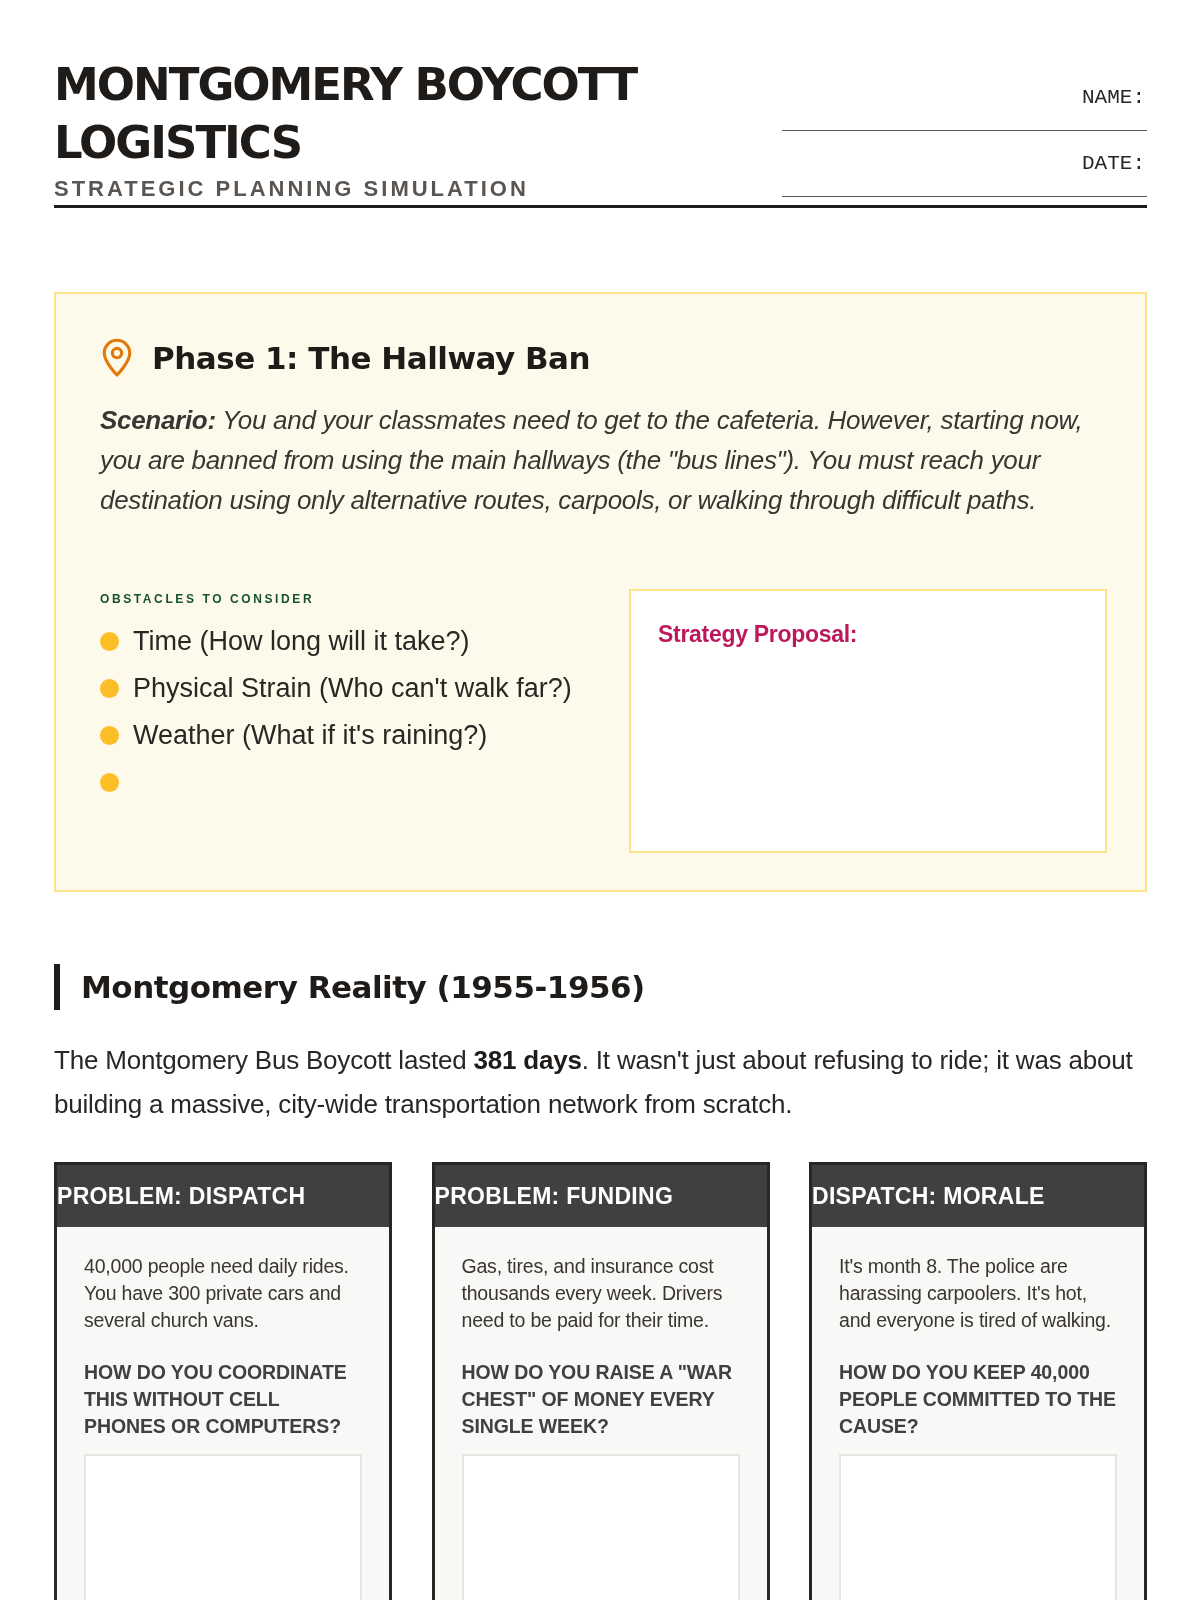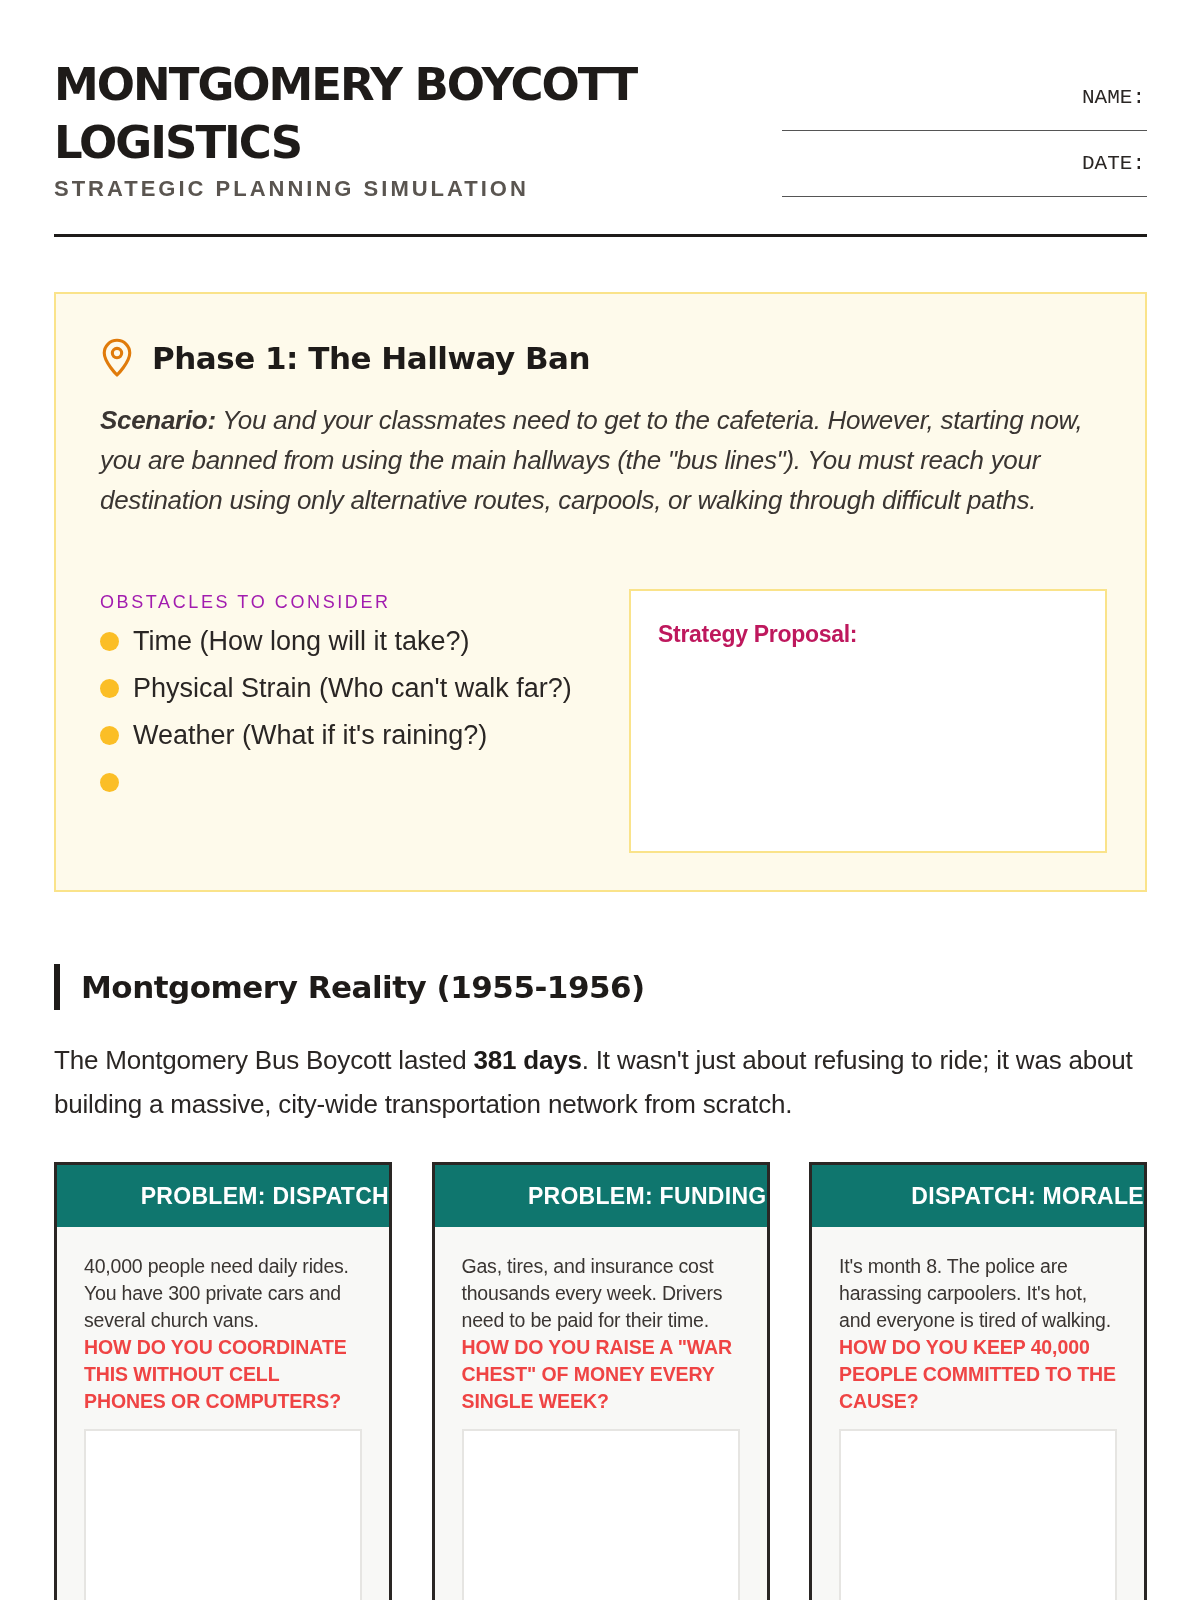--- a/index.html
+++ b/index.html
@@ -2,21 +2,21 @@
 <html><head>
 <meta charset="utf-8">
 <style>
   * { box-sizing: border-box; margin: 0; padding: 0; }
   html, body { width: 1200px; height: 1600px; background: #ffffff; overflow: hidden; }
   body { font-family: "Liberation Sans", "DejaVu Sans", sans-serif; color: #2a2624; position: relative; }
 
   .page { position: absolute; left: 54px; top: 0; width: 1093px; }
 
   
-  .header { position: relative; height: 237px; border-bottom: 3px solid #1e1b19; }
+  .header { position: relative; height: 208px; border-bottom: 3px solid #1e1b19; }
   .title {
     position: absolute; left: 0; top: 56px;
     font-family: "DejaVu Sans", sans-serif; font-weight: 900;
     font-size: 45px; line-height: 58px; letter-spacing: -2px; color: #1e1b19;
     text-transform: uppercase; width: 700px;
   }
   .subtitle {
     position: absolute; left: 0; top: 176px;
     font-family: "Liberation Sans", sans-serif; font-weight: 700;
     font-size: 22px; letter-spacing: 3px; color: #5a5550; text-transform: uppercase;
@@ -38,22 +38,22 @@
     font-size: 31px; color: #1e1b19; letter-spacing: -0.5px;
   }
   .scenario {
     position: absolute; left: 44px; top: 106px; width: 1010px;
     font-family: "Liberation Sans", sans-serif; font-style: italic;
     font-size: 26px; line-height: 40px; color: #3a3532; letter-spacing: -0.3px;
   }
   .scenario b { font-weight: 700; }
   .obs-label {
     position: absolute; left: 44px; top: 298px;
-    font-family: "Liberation Sans", sans-serif; font-weight: 400; font-size: 18px;
-    letter-spacing: 2.6px; color: #a21caf; text-transform: uppercase;
+    font-family: "Liberation Sans", sans-serif; font-weight: 700; font-size: 12px;
+    letter-spacing: 2.6px; color: #14532d; text-transform: uppercase;
   }
   .obs-list { position: absolute; left: 44px; top: 332px; list-style: none; }
   .obs-list li { position: relative; padding-left: 33px; height: 47px; font-size: 27px; line-height: 30px; color: #2a2624; }
   .obs-list li .dot { position: absolute; left: 0; top: 6px; width: 19px; height: 19px; border-radius: 50%; background: #fbbe26; }
   .proposal {
     position: absolute; left: 573px; top: 295px; width: 478px; height: 264px;
     background: #ffffff; border: 2px solid #fae38a;
   }
   .proposal-label { position: absolute; left: 27px; top: 30px; font-weight: 700; font-size: 23px; color: #be185d; letter-spacing: -0.3px; }
 
@@ -70,26 +70,26 @@
   }
   .reality-text b { font-weight: 700; color: #1e1b19; }
 
   
   .cards { position: absolute; left: 0; top: 1162px; width: 1093px; display: flex; justify-content: space-between; }
   .card {
     width: 338px; height: 470px; background: #f8f8f6;
     border: 3px solid #2a2624; position: relative;
   }
   .card-head {
-    height: 62px; background: #0f766e; color: #ffffff; text-align: right;
+    height: 62px; background: #404040; color: #ffffff; text-align: left;
     font-weight: 700; font-size: 23px; line-height: 62px; letter-spacing: 0.3px;
   }
   .card-body { padding: 26px 27px 0 27px; }
   .card-desc { font-size: 19.5px; line-height: 27px; color: #3a3532; letter-spacing: -0.2px; }
-  .card-q { font-weight: 700; font-size: 19.5px; line-height: 27px; color: #ef4444; text-transform: uppercase; letter-spacing: -0.1px; }
+  .card-q { margin-top: 25px; font-weight: 700; font-size: 19.5px; line-height: 27px; color: #404040; text-transform: uppercase; letter-spacing: -0.1px; }
   .card-answer { margin-top: 14px; height: 300px; background: #ffffff; border: 2px solid #e6e5e2; }
 </style>
 </head>
 <body>
 
 <div class="page">
 
   <header class="header">
     <h1 class="title">MONTGOMERY BOYCOTT LOGISTICS</h1>
     <div class="subtitle">STRATEGIC PLANNING SIMULATION</div>

